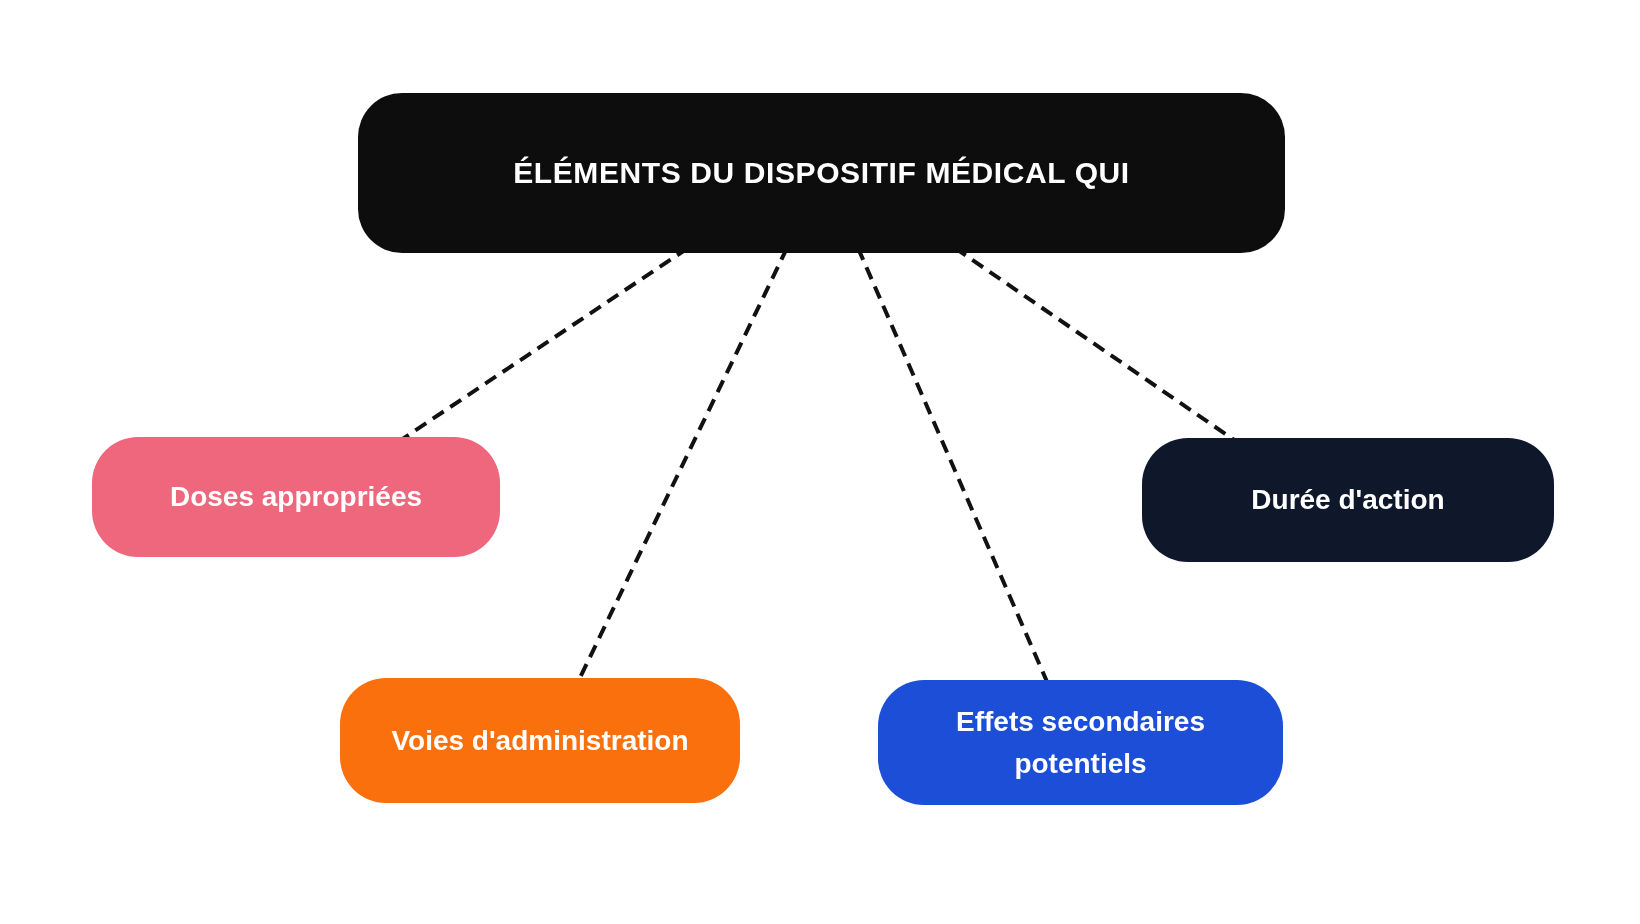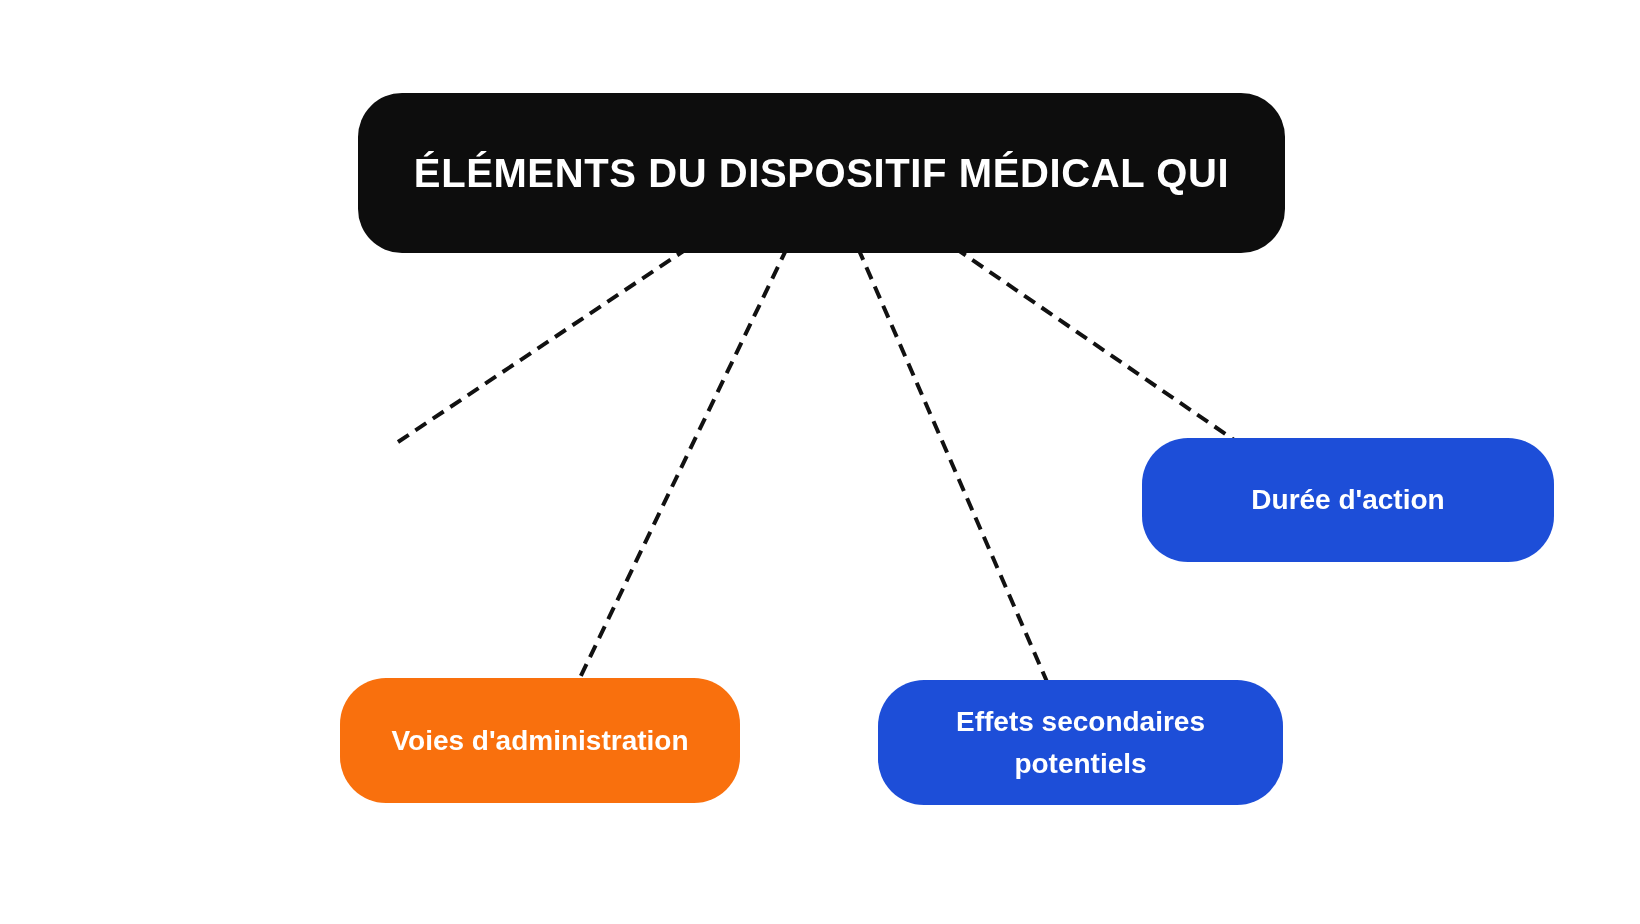--- a/index.html
+++ b/index.html
@@ -41,21 +41,21 @@
     color: #ffffff;
     font-weight: bold;
   }
   .title-node {
     left: 358px;
     top: 93px;
     width: 927px;
     height: 160px;
     border-radius: 44px;
     padding: 0 30px;
-    font-size: 40px;
+    font-size: 30px;
     line-height: 50px;
     letter-spacing: 0.6px;
   }
   .leaf {
     font-size: 28px;
     line-height: 42px;
     padding: 0 30px;
     border-radius: 46px;
   }
   .leaf-doses {
@@ -92,26 +92,29 @@
     <line x1="688" y1="248" x2="398" y2="442"></line>
     <line x1="787" y1="248" x2="577" y2="684"></line>
     <line x1="858" y1="248" x2="1048" y2="684"></line>
     <line x1="955" y1="248" x2="1240" y2="444"></line>
   </svg>
 
   <div class="node title-node" style="background-color: rgb(13, 13, 13);">
     <div>ÉLÉMENTS DU DISPOSITIF MÉDICAL QUI</div>
   </div>
 
+  <div class="node leaf leaf-doses" style="background-color: rgb(239, 103, 124);">
+    <span>Doses appropriées</span>
+  </div>
 
   <div class="node leaf leaf-voies" style="background-color: rgb(249, 112, 13);">
     <span>Voies d'administration</span>
   </div>
 
   <div class="node leaf leaf-effets" style="background-color: #1d4ed8;">
     <span>Effets secondaires potentiels</span>
   </div>
 
-  <div class="node leaf leaf-duree" style="background-color: #1d4ed8;">
+  <div class="node leaf leaf-duree" style="background-color: #0f172a;">
     <span>Durée d'action</span>
   </div>
 
 </div>
 
 </body></html>

